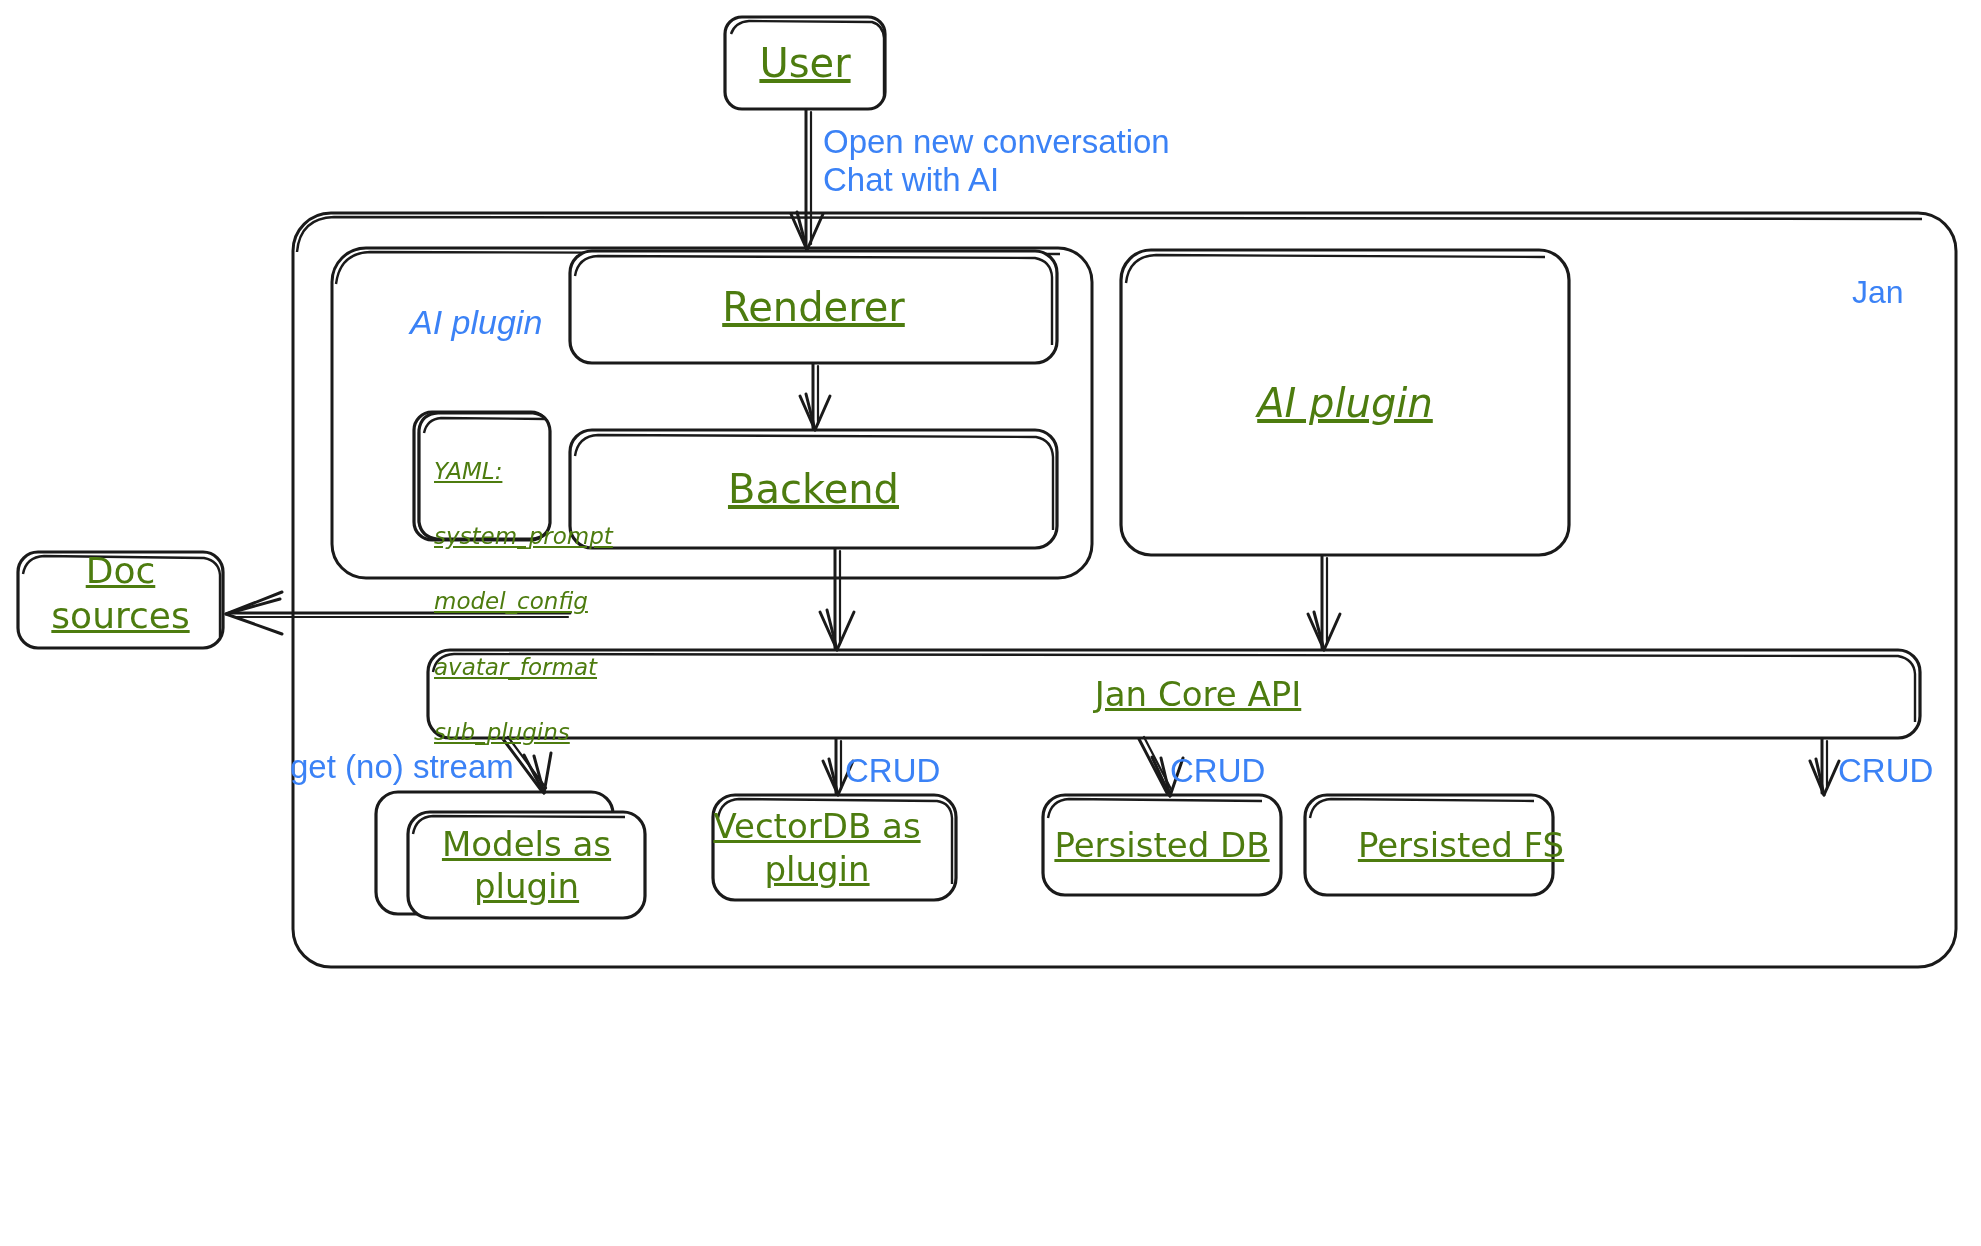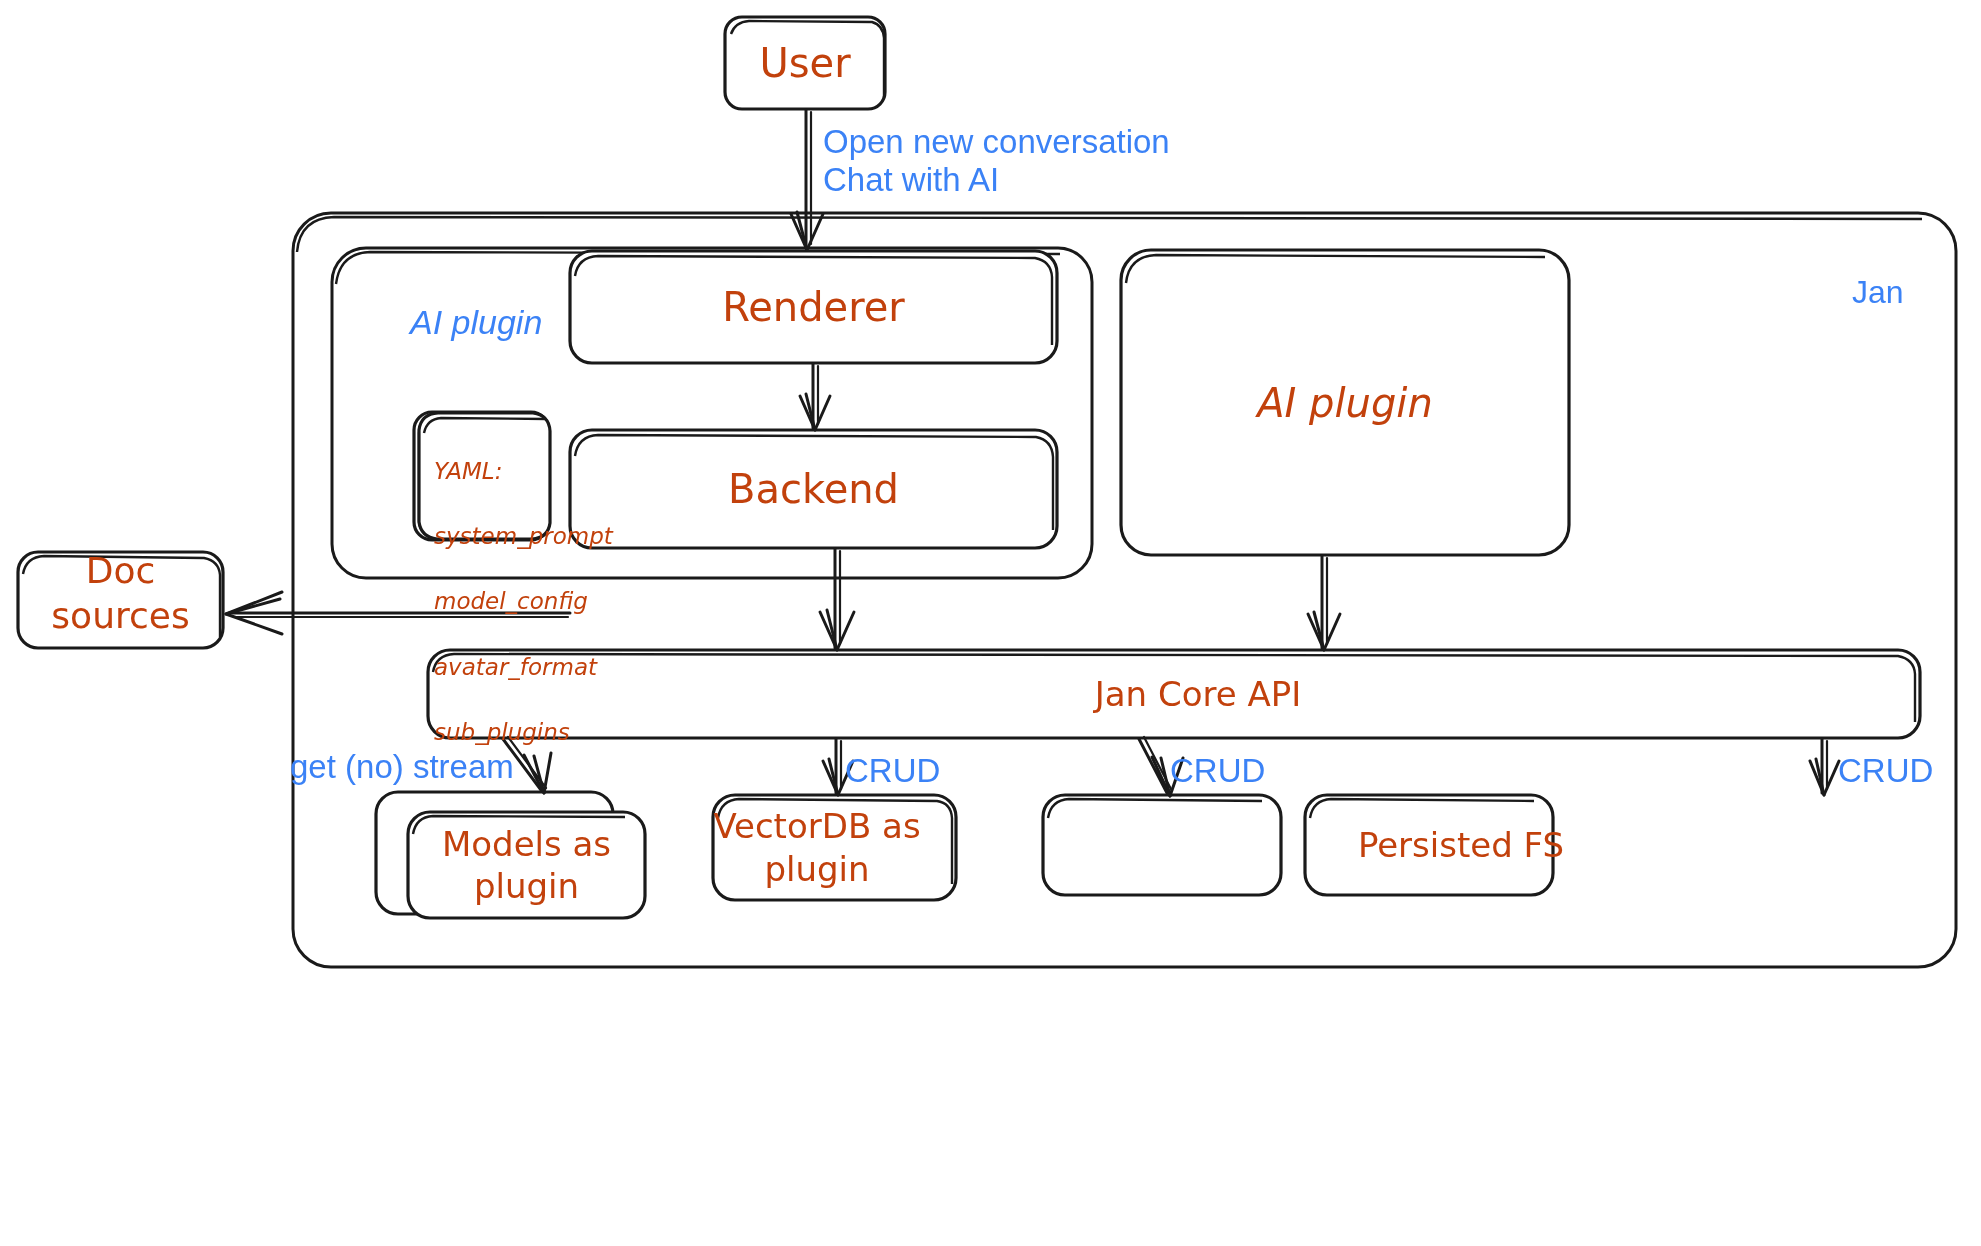--- a/index.html
+++ b/index.html
@@ -25,25 +25,26 @@
     width: 1981px;
     height: 1246px;
     pointer-events: none;
   }
   .node-text {
     position: absolute;
     display: flex;
     align-items: center;
     justify-content: center;
     text-align: center;
-    color: #c2410c;
+    color: #4d7c0f;
     font-family: "DejaVu Sans", sans-serif;
     line-height: 1.25;
     white-space: pre-line;
     pointer-events: auto;
+    text-decoration: underline;
   }
   .lbl {
     position: absolute;
     color: #3b82f6;
     font-family: Liberation Sans, sans-serif;
     white-space: pre-line;
     pointer-events: auto;
   }
   .t-user      { font-size: 40px; }
   .t-renderer  { font-size: 40px; }
@@ -242,18 +243,19 @@
   <div class="lbl t-edge" style="left:1170px; top:752px;">CRUD</div>
 
   <div class="lbl t-edge" style="left:1838px; top:752px;">CRUD</div>
 
   <div class="node-text t-leaf" style="left:408px; top:812px; width:237px; height:106px;">Models as
 plugin</div>
 
   <div class="node-text t-leaf" style="left:713px; top:795px; width:208px; height:105px;">VectorDB as
 plugin</div>
 
+  <div class="node-text t-leaf" style="left:1043px; top:795px; width:238px; height:100px;">Persisted DB</div>
 
   <div class="node-text t-leaf" style="left:1305px; top:795px; width:248px; height:100px;padding-left:32px;">Persisted FS</div>
 
   <div class="node-text t-doc" style="left:18px; top:552px; width:205px; height:81px;">Doc sources</div>
 
 </div>
 
 </body></html>

